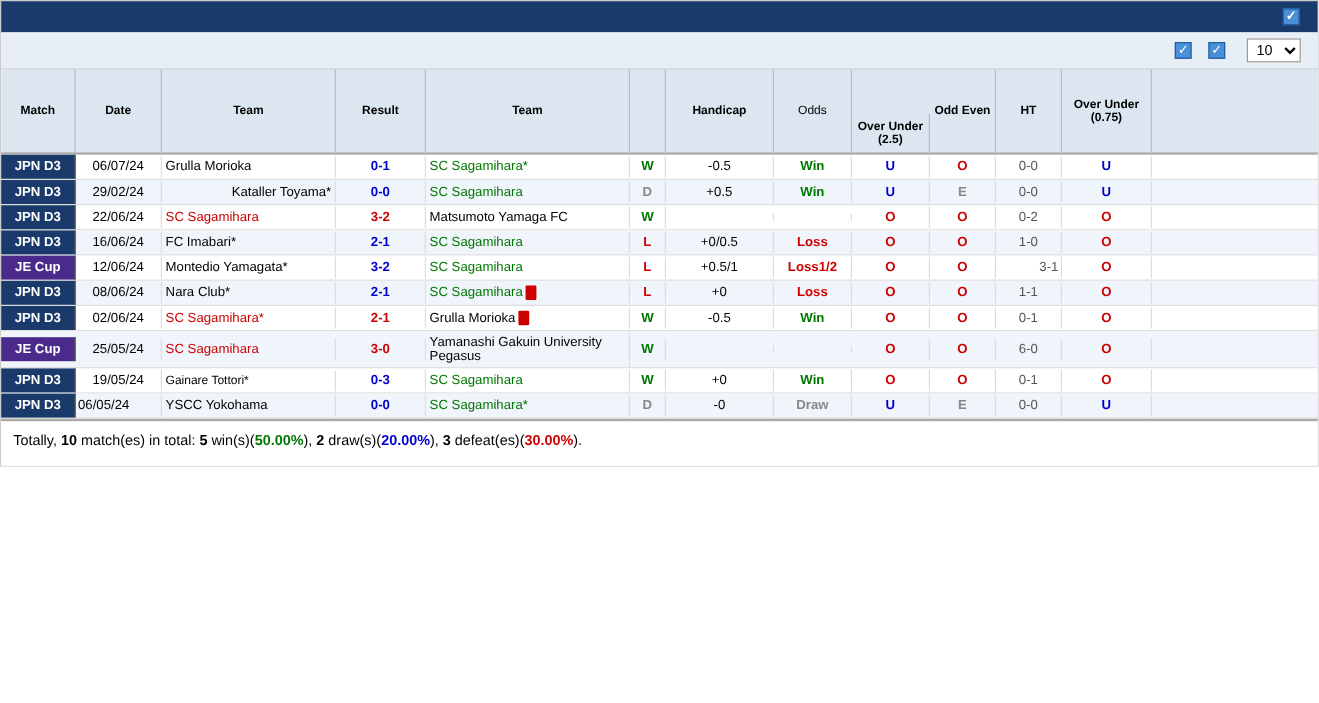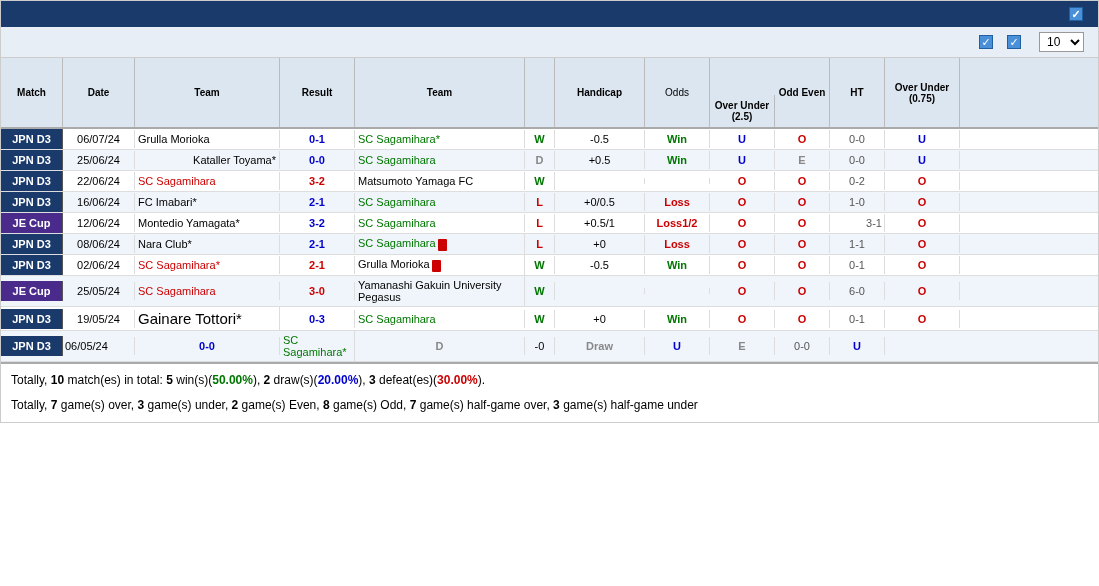--- a/index.html
+++ b/index.html
@@ -107,21 +107,21 @@
         <div style="padding:3px 2px; text-align:center; font-size:11px; border-right:1px solid #ddd; font-weight:bold; color:#007700;">W</div>
         <div style="padding:3px 2px; text-align:center; font-size:11px; border-right:1px solid #ddd;">-0.5</div>
         <div style="padding:3px 2px; text-align:center; font-size:11px; border-right:1px solid #ddd; font-weight:bold; color:#007700;">Win</div>
         <div style="padding:3px 2px; text-align:center; font-size:11px; border-right:1px solid #ddd; font-weight:bold; color:#0000cc;">U</div>
         <div style="padding:3px 2px; text-align:center; font-size:11px; border-right:1px solid #ddd; font-weight:bold; color:#cc0000;">O</div>
         <div style="padding:3px 2px; text-align:center; font-size:11px; border-right:1px solid #ddd; color:#555;">0-0</div>
         <div style="padding:3px 2px; text-align:center; font-size:11px; border-right:1px solid #ddd; font-weight:bold; color:#0000cc;">U</div>
       </div>
       <div style="display: grid; grid-template-columns: 62px 72px 145px 75px 170px 30px 90px 65px 65px 55px 55px 75px; border-bottom: 1px solid rgb(221, 221, 221); background: rgb(240, 245, 251); align-items: center;">
         <div style="background:#1a3a6b; color:#fff; font-weight:bold; font-size:11px; text-align:center; padding:4px 2px; border-right:1px solid #555;">JPN D3</div>
-        <div style="padding:3px 2px; text-align:center; font-size:11px; border-right:1px solid #ddd;">25/06/24</div>
+        <div style="padding:3px 2px; text-align:center; font-size:11px; border-right:1px solid #ddd;">29/02/24</div>
         <div style="padding:3px 3px; text-align:right; font-size:11px; border-right:1px solid #ddd; color:#000;">Kataller Toyama*</div>
         <div style="padding:3px 2px; text-align:center; font-size:11px; font-weight:bold; border-right:1px solid #ddd; color:#0000cc;">0-0</div>
         <div style="padding:3px 3px; text-align:left; font-size:11px; border-right:1px solid #ddd; color:#007700;">SC Sagamihara</div>
         <div style="padding:3px 2px; text-align:center; font-size:11px; border-right:1px solid #ddd; font-weight:bold; color:#888;">D</div>
         <div style="padding:3px 2px; text-align:center; font-size:11px; border-right:1px solid #ddd;">+0.5</div>
         <div style="padding:3px 2px; text-align:center; font-size:11px; border-right:1px solid #ddd; font-weight:bold; color:#007700;">Win</div>
         <div style="padding:3px 2px; text-align:center; font-size:11px; border-right:1px solid #ddd; font-weight:bold; color:#0000cc;">U</div>
         <div style="padding:3px 2px; text-align:center; font-size:11px; border-right:1px solid #ddd; font-weight:bold; color:#888;">E</div>
         <div style="padding:3px 2px; text-align:center; font-size:11px; border-right:1px solid #ddd; color:#555;">0-0</div>
         <div style="padding:3px 2px; text-align:center; font-size:11px; border-right:1px solid #ddd; font-weight:bold; color:#0000cc;">U</div>
@@ -206,43 +206,43 @@
         <div style="padding:3px 2px; text-align:center; font-size:11px; border-right:1px solid #ddd;"></div>
         <div style="padding:3px 2px; text-align:center; font-size:11px; border-right:1px solid #ddd; font-weight:bold; color:#000;"></div>
         <div style="padding:3px 2px; text-align:center; font-size:11px; border-right:1px solid #ddd; font-weight:bold; color:#cc0000;">O</div>
         <div style="padding:3px 2px; text-align:center; font-size:11px; border-right:1px solid #ddd; font-weight:bold; color:#cc0000;">O</div>
         <div style="padding:3px 2px; text-align:center; font-size:11px; border-right:1px solid #ddd; color:#555;">6-0</div>
         <div style="padding:3px 2px; text-align:center; font-size:11px; border-right:1px solid #ddd; font-weight:bold; color:#cc0000;">O</div>
       </div>
       <div style="display: grid; grid-template-columns: 62px 72px 145px 75px 170px 30px 90px 65px 65px 55px 55px 75px; border-bottom: 1px solid rgb(221, 221, 221); background: rgb(255, 255, 255); align-items: center;">
         <div style="background:#1a3a6b; color:#fff; font-weight:bold; font-size:11px; text-align:center; padding:4px 2px; border-right:1px solid #555;">JPN D3</div>
         <div style="padding:3px 2px; text-align:center; font-size:11px; border-right:1px solid #ddd;">19/05/24</div>
-        <div style="padding:3px 3px; text-align:left; font-size:15px; border-right:1px solid #ddd; color:#000;">Gainare Tottori*</div>
+        <div style="padding:3px 3px; text-align:left; font-size:10px; border-right:1px solid #ddd; color:#000;">Gainare Tottori*</div>
         <div style="padding:3px 2px; text-align:center; font-size:11px; font-weight:bold; border-right:1px solid #ddd; color:#0000cc;">0-3</div>
         <div style="padding:3px 3px; text-align:left; font-size:11px; border-right:1px solid #ddd; color:#007700;">SC Sagamihara</div>
         <div style="padding:3px 2px; text-align:center; font-size:11px; border-right:1px solid #ddd; font-weight:bold; color:#007700;">W</div>
         <div style="padding:3px 2px; text-align:center; font-size:11px; border-right:1px solid #ddd;">+0</div>
         <div style="padding:3px 2px; text-align:center; font-size:11px; border-right:1px solid #ddd; font-weight:bold; color:#007700;">Win</div>
         <div style="padding:3px 2px; text-align:center; font-size:11px; border-right:1px solid #ddd; font-weight:bold; color:#cc0000;">O</div>
         <div style="padding:3px 2px; text-align:center; font-size:11px; border-right:1px solid #ddd; font-weight:bold; color:#cc0000;">O</div>
         <div style="padding:3px 2px; text-align:center; font-size:11px; border-right:1px solid #ddd; color:#555;">0-1</div>
         <div style="padding:3px 2px; text-align:center; font-size:11px; border-right:1px solid #ddd; font-weight:bold; color:#cc0000;">O</div>
       </div>
       <div style="display: grid; grid-template-columns: 62px 72px 145px 75px 170px 30px 90px 65px 65px 55px 55px 75px; border-bottom: 1px solid rgb(221, 221, 221); background: rgb(240, 245, 251); align-items: center;">
         <div style="background:#1a3a6b; color:#fff; font-weight:bold; font-size:11px; text-align:center; padding:4px 2px; border-right:1px solid #555;">JPN D3</div>
         <div style="padding:3px 2px; text-align:left; font-size:11px; border-right:1px solid #ddd;">06/05/24</div>
+        <div style="padding:3px 3px; text-align:left; font-size:11px; border-right:1px solid #ddd; color:#000;">YSCC Yokohama</div>
         <div style="padding:3px 2px; text-align:center; font-size:11px; font-weight:bold; border-right:1px solid #ddd; color:#0000cc;">0-0</div>
         <div style="padding:3px 3px; text-align:left; font-size:11px; border-right:1px solid #ddd; color:#007700;">SC Sagamihara*</div>
         <div style="padding:3px 2px; text-align:center; font-size:11px; border-right:1px solid #ddd; font-weight:bold; color:#888;">D</div>
         <div style="padding:3px 2px; text-align:center; font-size:11px; border-right:1px solid #ddd;">-0</div>
         <div style="padding:3px 2px; text-align:center; font-size:11px; border-right:1px solid #ddd; font-weight:bold; color:#888;">Draw</div>
         <div style="padding:3px 2px; text-align:center; font-size:11px; border-right:1px solid #ddd; font-weight:bold; color:#0000cc;">U</div>
         <div style="padding:3px 2px; text-align:center; font-size:11px; border-right:1px solid #ddd; font-weight:bold; color:#888;">E</div>
         <div style="padding:3px 2px; text-align:center; font-size:11px; border-right:1px solid #ddd; color:#555;">0-0</div>
         <div style="padding:3px 2px; text-align:center; font-size:11px; border-right:1px solid #ddd; font-weight:bold; color:#0000cc;">U</div>
       </div>
     </div>
 
   <div class="summary-section" id="summary-section">
       <div style="margin-bottom: 3px;">Totally, <strong>10</strong> match(es) in total: <strong>5</strong> win(s)(<strong style="color:#007700">50.00%</strong>), <strong>2</strong> draw(s)(<strong style="color:#0000cc">20.00%</strong>), <strong>3</strong> defeat(es)(<strong style="color:#cc0000">30.00%</strong>).</div>
-      <div>Totally, <strong>7</strong> game(s) over, <strong>3</strong> game(s) under, <strong>2</strong> game(s) Even, <strong>8</strong> game(s) Odd, <strong>7</strong> game(s) half-game over, <strong>3</strong> game(s) half-game under</div>
     </div>
 </div>
 
 </body></html>

